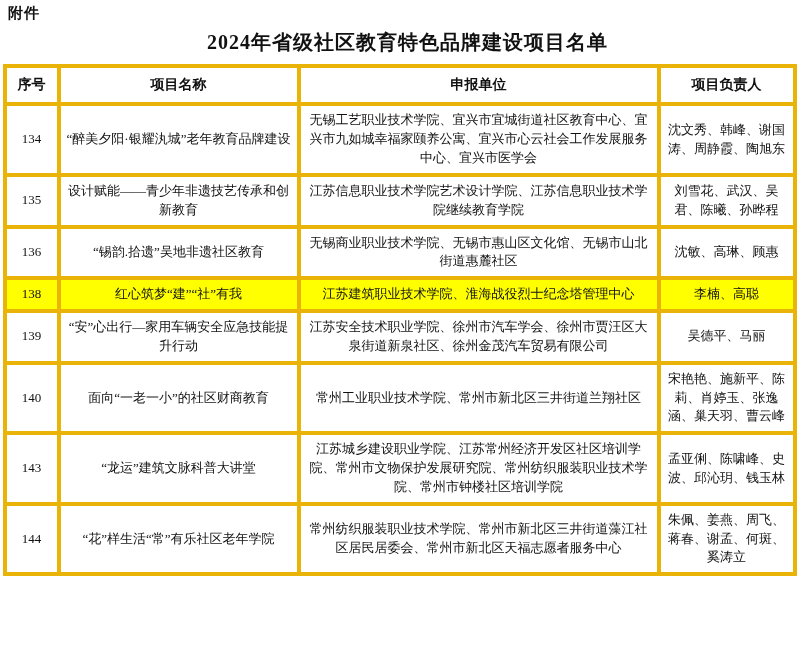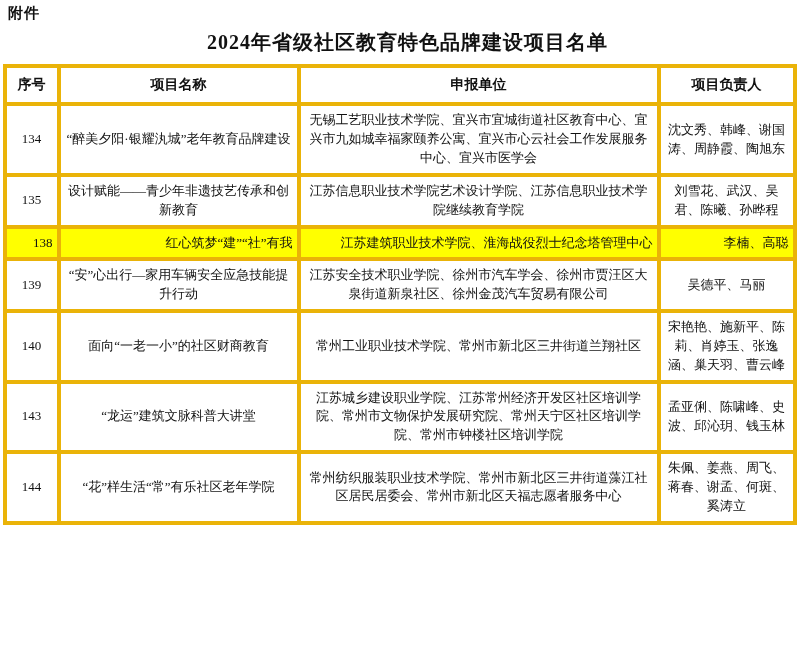--- a/index.html
+++ b/index.html
@@ -67,21 +67,20 @@
   td.col-unit {
     text-align: center;
     width: 348px;
   }
   td.col-owner {
     text-align: center;
     width: 124px;
   }
   tr.highlight td {
     background: #ffff00;
-    text-align: right;
   }
   .clip-bottom {
     overflow: hidden;
   }
 </style>
 </head>
 <body>
 
 <div class="page">
 
@@ -105,20 +104,26 @@
           <td class="col-name">“醉美夕阳·银耀汍城”老年教育品牌建设</td>
           <td class="col-unit">无锡工艺职业技术学院、宜兴市宜城街道社区教育中心、宜兴市九如城幸福家颐养公寓、宜兴市心云社会工作发展服务中心、宜兴市医学会</td>
           <td class="col-owner">沈文秀、韩峰、谢国涛、周静霞、陶旭东</td>
         </tr>
         <tr>
           <td class="col-no">135</td>
           <td class="col-name">设计赋能——青少年非遗技艺传承和创新教育</td>
           <td class="col-unit">江苏信息职业技术学院艺术设计学院、江苏信息职业技术学院继续教育学院</td>
           <td class="col-owner">刘雪花、武汉、吴君、陈曦、孙晔程</td>
         </tr>
+        <tr>
+          <td class="col-no">136</td>
+          <td class="col-name">“锡韵.拾遗”吴地非遗社区教育</td>
+          <td class="col-unit">无锡商业职业技术学院、无锡市惠山区文化馆、无锡市山北街道惠麓社区</td>
+          <td class="col-owner">沈敏、高琳、顾惠</td>
+        </tr>
         <tr class="highlight">
           <td class="col-no">138</td>
           <td class="col-name">红心筑梦“建”“社”有我</td>
           <td class="col-unit">江苏建筑职业技术学院、淮海战役烈士纪念塔管理中心</td>
           <td class="col-owner">李楠、高聪</td>
         </tr>
         <tr>
           <td class="col-no">139</td>
           <td class="col-name">“安”心出行—家用车辆安全应急技能提升行动</td>
           <td class="col-unit">江苏安全技术职业学院、徐州市汽车学会、徐州市贾汪区大泉街道新泉社区、徐州金茂汽车贸易有限公司</td>
@@ -126,21 +131,21 @@
         </tr>
         <tr>
           <td class="col-no">140</td>
           <td class="col-name">面向“一老一小”的社区财商教育</td>
           <td class="col-unit">常州工业职业技术学院、常州市新北区三井街道兰翔社区</td>
           <td class="col-owner">宋艳艳、施新平、陈莉、肖婷玉、张逸涵、巢天羽、曹云峰</td>
         </tr>
         <tr>
           <td class="col-no">143</td>
           <td class="col-name">“龙运”建筑文脉科普大讲堂</td>
-          <td class="col-unit">江苏城乡建设职业学院、江苏常州经济开发区社区培训学院、常州市文物保护发展研究院、常州天宁区社区培训学院、常州市钟楼社区培训学院</td>
+          <td class="col-unit">江苏城乡建设职业学院、江苏常州经济开发区社区培训学院、常州市文物保护发展研究院、常州纺织服装职业技术学院、常州市钟楼社区培训学院</td>
           <td class="col-owner">孟亚俐、陈啸峰、史波、邱沁玥、钱玉林</td>
         </tr>
         <tr>
           <td class="col-no">144</td>
           <td class="col-name">“花”样生活“常”有乐社区老年学院</td>
           <td class="col-unit">常州纺织服装职业技术学院、常州市新北区三井街道藻江社区居民居委会、常州市新北区天福志愿者服务中心</td>
           <td class="col-owner">朱佩、姜燕、周飞、蒋春、谢孟、何斑、奚涛立</td>
         </tr>
 
       </tbody>

